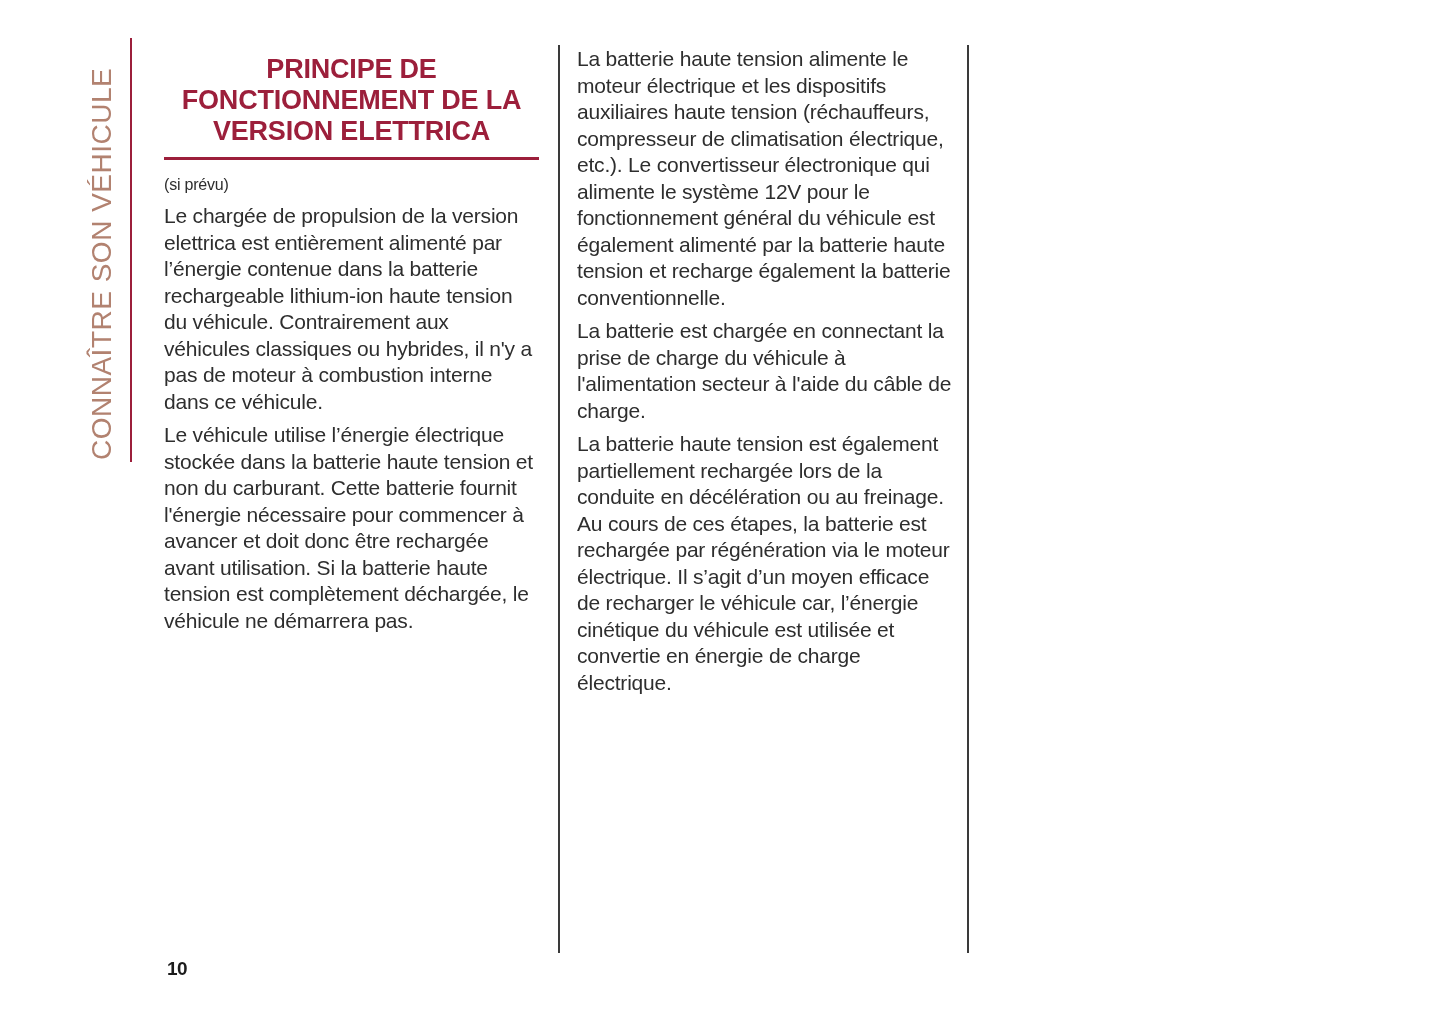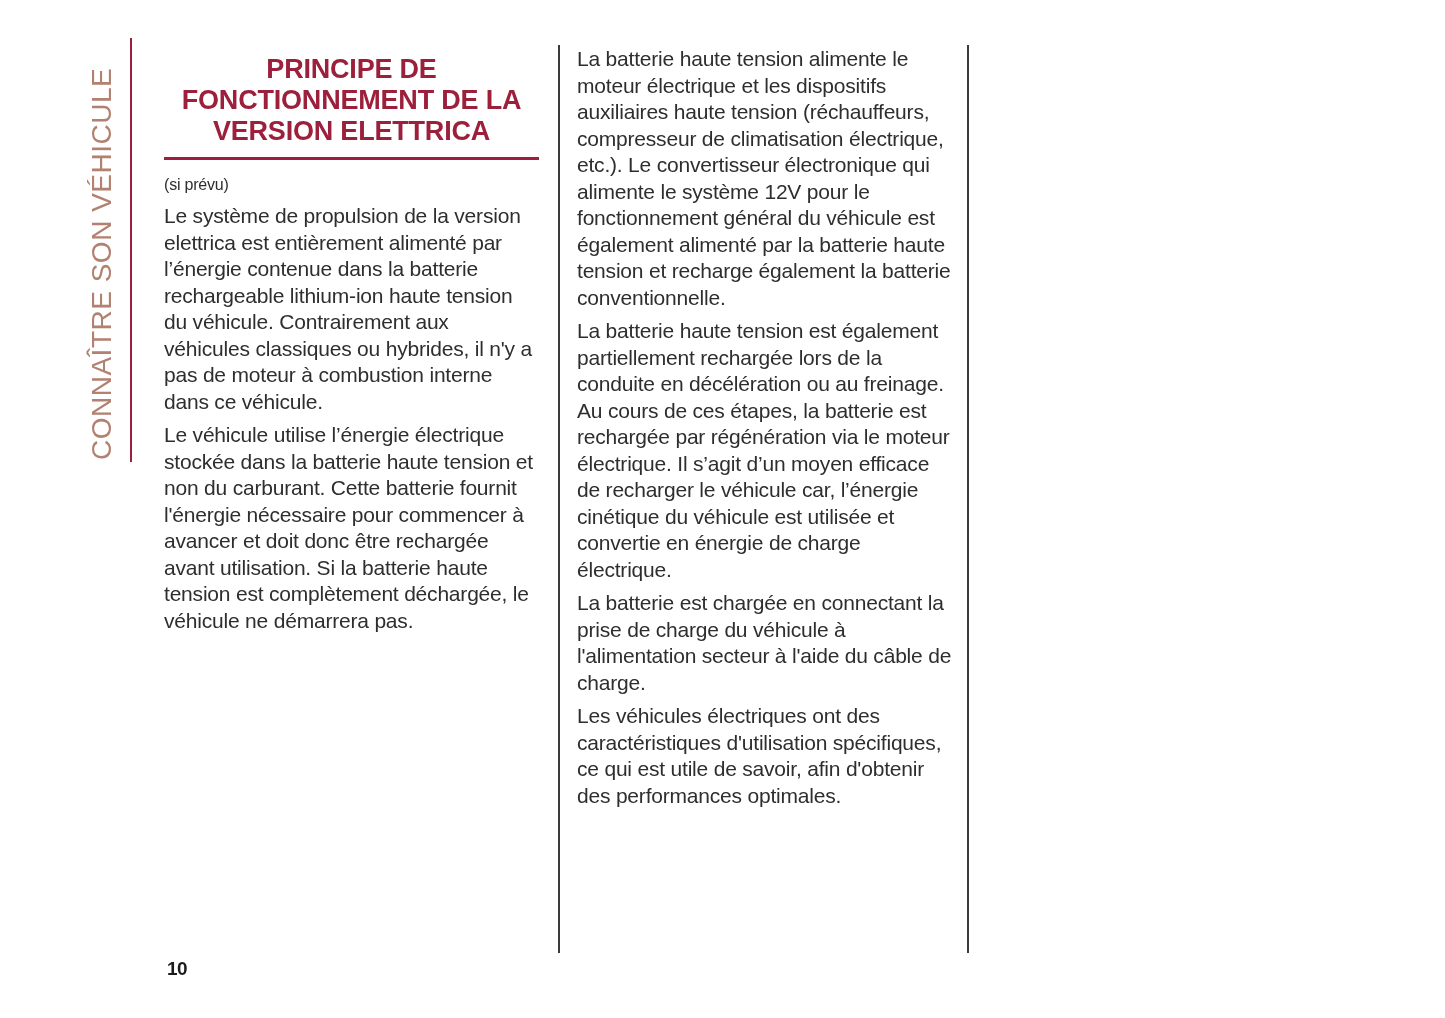--- a/index.html
+++ b/index.html
@@ -104,40 +104,39 @@
   <div class="sidebar-label">CONNAÎTRE SON VÉHICULE</div>
 
   <div class="sidebar-rule"></div>
 
   <div class="column column-1">
     <h1 class="title">PRINCIPE DE FONCTIONNEMENT DE LA VERSION ELETTRICA</h1>
     <div class="title-rule"></div>
     <p class="subtitle">(si prévu)</p>
     <div class="paragraphs">
 
-        <p class="body-par">Le système de propulsion de la version elettrica est entièrement alimenté par l’énergie contenue dans la batterie rechargeable lithium-ion haute tension du véhicule. Contrairement aux véhicules classiques ou hybrides, il n'y a pas de moteur à combustion interne dans ce véhicule.</p>
+        <p class="body-par">Le chargée de propulsion de la version elettrica est entièrement alimenté par l’énergie contenue dans la batterie rechargeable lithium-ion haute tension du véhicule. Contrairement aux véhicules classiques ou hybrides, il n'y a pas de moteur à combustion interne dans ce véhicule.</p>
 
         <p class="body-par">Le véhicule utilise l’énergie électrique stockée dans la batterie haute tension et non du carburant. Cette batterie fournit l'énergie nécessaire pour commencer à avancer et doit donc être rechargée avant utilisation. Si la batterie haute tension est complètement déchargée, le véhicule ne démarrera pas.</p>
 
 
       </div>
   </div>
 
   <div class="col-divider divider-1"></div>
 
   <div class="column column-2">
     <div class="paragraphs">
 
         <p class="body-par">La batterie haute tension alimente le moteur électrique et les dispositifs auxiliaires haute tension (réchauffeurs, compresseur de climatisation électrique, etc.). Le convertisseur électronique qui alimente le système 12V pour le fonctionnement général du véhicule est également alimenté par la batterie haute tension et recharge également la batterie conventionnelle.</p>
 
+        <p class="body-par">La batterie est chargée en connectant la prise de charge du véhicule à l'alimentation secteur à l'aide du câble de charge.</p>
+
         <p class="body-par">La batterie haute tension est également partiellement rechargée lors de la conduite en décélération ou au freinage. Au cours de ces étapes, la batterie est rechargée par régénération via le moteur électrique. Il s’agit d’un moyen efficace de recharger le véhicule car, l’énergie cinétique du véhicule est utilisée et convertie en énergie de charge électrique.</p>
 
-        <p class="body-par">La batterie est chargée en connectant la prise de charge du véhicule à l'alimentation secteur à l'aide du câble de charge.</p>
-
-        <p class="body-par">Les véhicules électriques ont des caractéristiques d'utilisation spécifiques, ce qui est utile de savoir, afin d'obtenir des performances optimales.</p>
       </div>
   </div>
 
   <div class="col-divider divider-2"></div>
 
   <div class="page-number">10</div>
 
 </div>
 
 </body></html>

